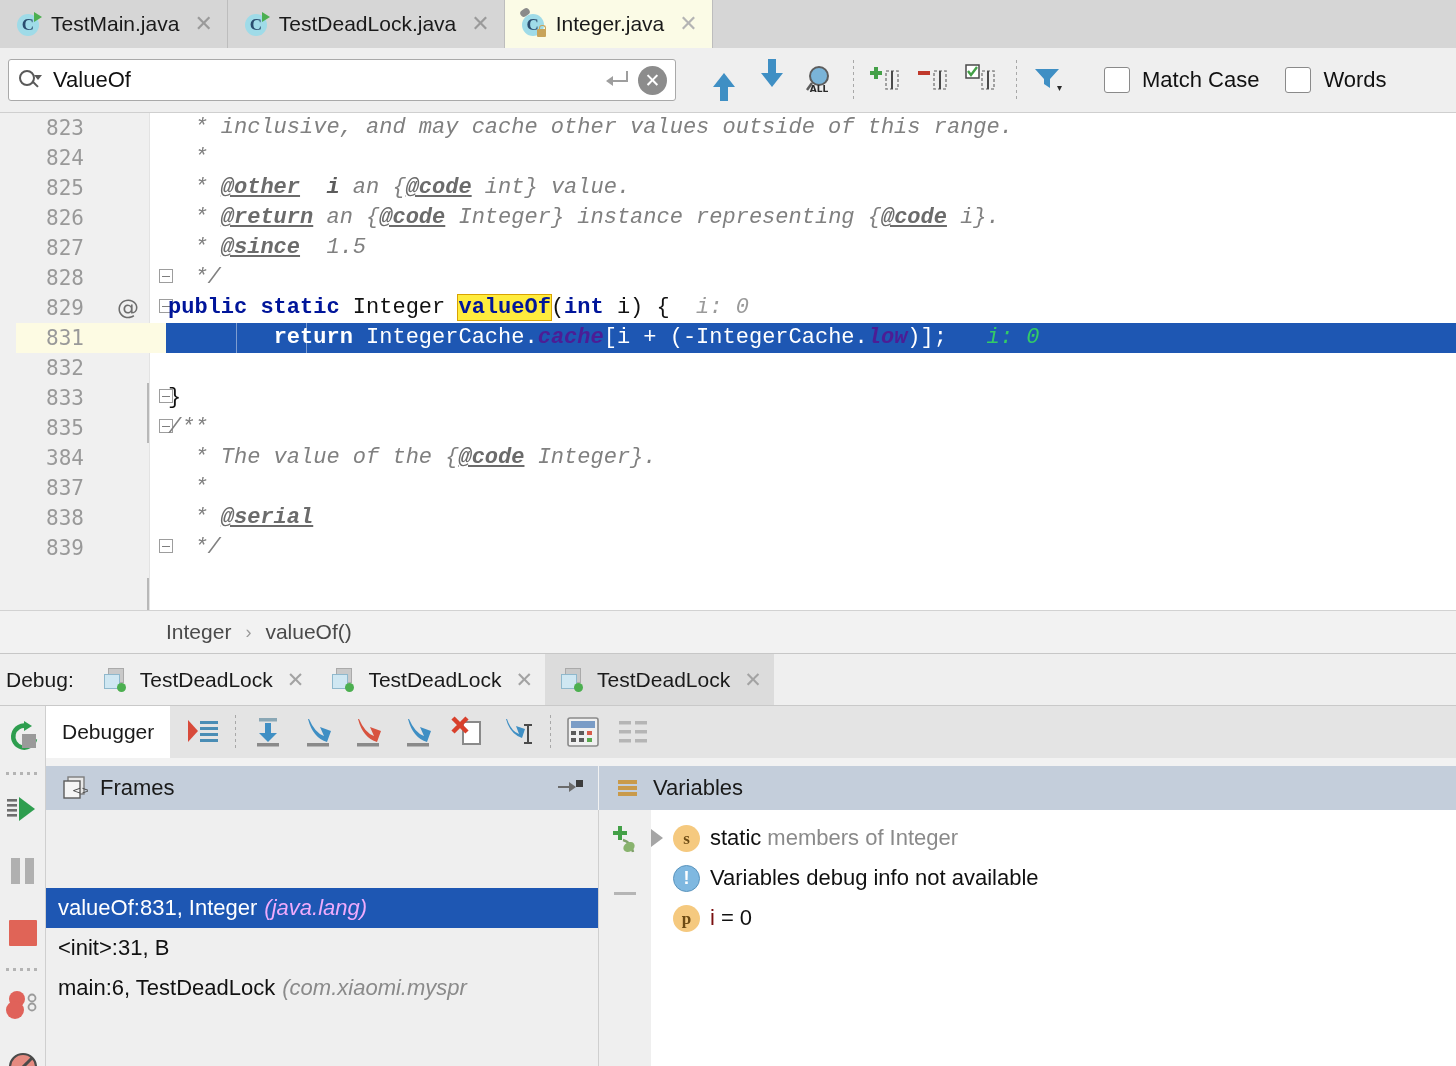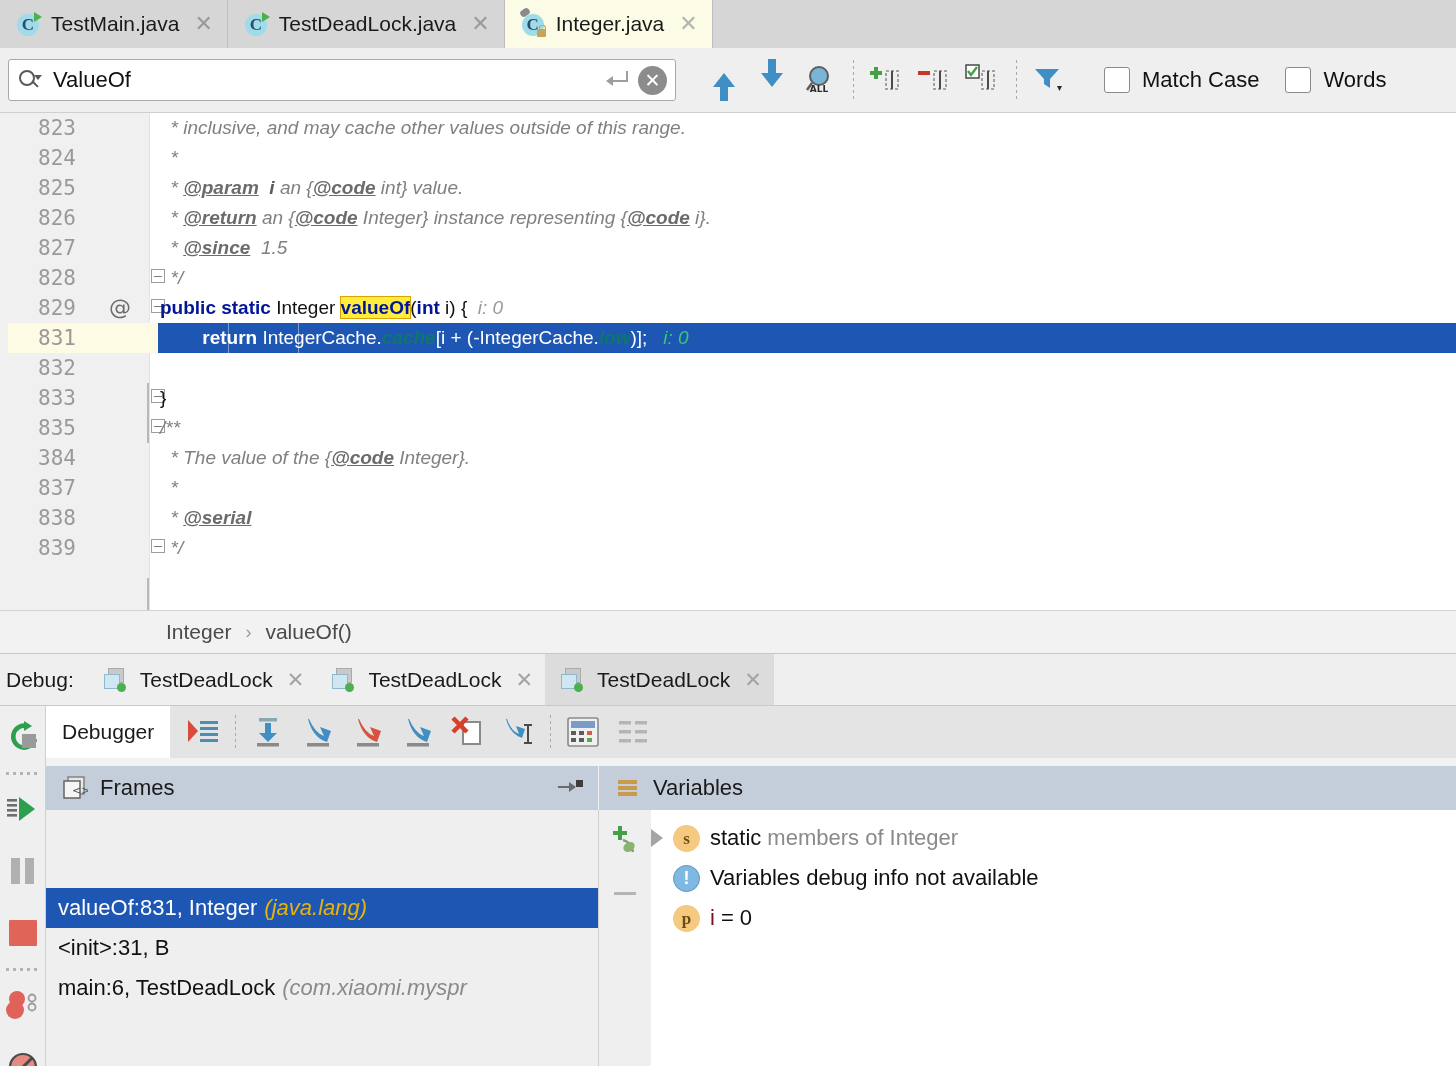--- a/index.html
+++ b/index.html
@@ -79,43 +79,43 @@
 
   .chk { width:26px; height:26px; border:1.6px solid #8a8a8a; background:#fff;
     border-radius:3px; flex:none; }
   .clabel { font-size:22px; color:#111; margin:0 26px 0 12px; }
 
   
   .editor { position:absolute; left:0; top:113px; width:1456px; height:497px;
     background:#fff; overflow:hidden; }
   .gutter { position:absolute; left:0; top:0; width:150px; height:497px;
     background:#f0f0f0; border-right:1px solid #e3e3e3; }
-  .codearea { position:absolute; left:8px; top:0; width:1247px; height:497px; }
+  .codearea { position:absolute; left:16px; top:0; width:1247px; height:497px; }
   .crow { position:relative; height:30px; line-height:30px; }
   .lnum { position:absolute; left:0; width:68px; text-align:right; font-size:21px;
     color:#999; font-family:"DejaVu Sans Mono", monospace; }
   .gmark { position:absolute; left:92px; width:40px; text-align:center; }
   .fold { position:absolute; left:140px; width:20px; text-align:center;
     color:#a7a7a7; font-size:16px; }
-  .ctext { position:absolute; left:152px; font-size:19px;
-    font-family:Liberation Sans, sans-serif; color:#111; white-space:pre; }
+  .ctext { position:absolute; left:152px; font-size:22px;
+    font-family:Liberation Mono, monospace; color:#111; white-space:pre; }
   .rowbg { position:absolute; left:0; top:0; width:1456px; height:30px; }
 
   .jd { color:#808080; font-style:italic; }
   .jdtag { color:#6b6b6b; font-style:italic; font-weight:bold;
     text-decoration:underline; }
   .kw { color:#00159a; font-weight:bold; }
   .stat { color:#8a2bb0; font-style:italic; font-weight:bold; }
   .hl { background:#ffec3d; outline:1.5px solid #d9a300; color:#00159a;
     font-weight:bold; }
   .hint { color:#9a9a9a; font-style:italic; }
   .hintg { color:#33cc66; font-style:italic; }
   .sel { color:#fff; }
   .sel .kw { color:#fff; }
-  .sel .stat { color:#0f766e; }
+  .sel .stat { color:#4c1d95; }
 
   .at-icon { color:#6d6d6d; font-size:22px; font-family:"DejaVu Sans", sans-serif; }
   .bp { width:26px;height:26px;border-radius:50%; background:#d9453c;
     border:1.5px solid #9c1f18; position:relative; display:inline-block;
     vertical-align:middle; }
   .bp:after { content:''; position:absolute; left:6px; top:7px; width:11px;height:6px;
     border-left:2.6px solid #fff; border-bottom:2.6px solid #fff;
     transform:rotate(-45deg); }
   .foldm { width:14px;height:14px; border:1.3px solid #9d9d9d; background:#fff;
     display:inline-block; position:relative; }
@@ -190,21 +190,21 @@
     color:#1a1a1a; gap:12px; }
   .framespanel { position:absolute; left:46px; top:810px; width:552px; height:256px;
     background:#efefef; }
   .varspanel { position:absolute; left:599px; top:810px; width:857px; height:256px;
     background:#fff; }
 
   .framerow { height:40px; display:flex; align-items:center; padding-left:12px;
     font-size:22px; color:#111; }
   .framerow.selected { background:#1e57b3; color:#fff; }
   .fpkg { color:#8a8a8a; font-style:italic; margin-left:7px; }
-  .framerow.selected .fpkg { color:#eab308; }
+  .framerow.selected .fpkg { color:#f0abfc; }
 
   .varrow { height:40px; display:flex; align-items:center; gap:10px; font-size:22px;
     color:#111; }
   .vbadge { width:27px;height:27px;border-radius:50%; background:#f5c97f;
     color:#6d4b14; font-size:17px; font-weight:bold; text-align:center;
     line-height:27px; flex:none; font-family:"Liberation Serif", serif; }
   .vinfo { width:27px;height:27px;border-radius:50%; background:#7fb8e0;
     border:1px solid #5a94bd; color:#fff; font-size:18px; font-weight:bold;
     text-align:center; line-height:25px; flex:none; }
   .expander { width:0;height:0; border-top:9px solid transparent;
@@ -327,21 +327,21 @@
         <div class="crow">
           <span class="lnum">823</span>
           <span class="ctext"><span class="jd">  * inclusive, and may cache other values outside of this range.</span></span>
         </div>
         <div class="crow">
           <span class="lnum">824</span>
           <span class="ctext"><span class="jd">  *</span></span>
         </div>
         <div class="crow">
           <span class="lnum">825</span>
-          <span class="ctext"><span class="jd">  * </span><span class="jdtag">@param</span><span class="jd">  </span><span style="color: rgb(92, 92, 92); font-style: italic; font-weight: bold;">i</span><span class="jd"> an {</span><span class="jdtag">@code</span><span class="jd"> int} value.</span></span>
+          <span class="ctext"><span class="jd">  * </span><span class="jdtag">@other</span><span class="jd">  </span><span style="color: rgb(92, 92, 92); font-style: italic; font-weight: bold;">i</span><span class="jd"> an {</span><span class="jdtag">@code</span><span class="jd"> int} value.</span></span>
         </div>
         <div class="crow">
           <span class="lnum">826</span>
           <span class="ctext"><span class="jd">  * </span><span class="jdtag">@return</span><span class="jd"> an {</span><span class="jdtag">@code</span><span class="jd"> Integer} instance representing {</span><span class="jdtag">@code</span><span class="jd"> i}.</span></span>
         </div>
         <div class="crow">
           <span class="lnum">827</span>
           <span class="ctext"><span class="jd">  * </span><span class="jdtag">@since</span><span class="jd">  1.5</span></span>
         </div>
         <div class="crow">

